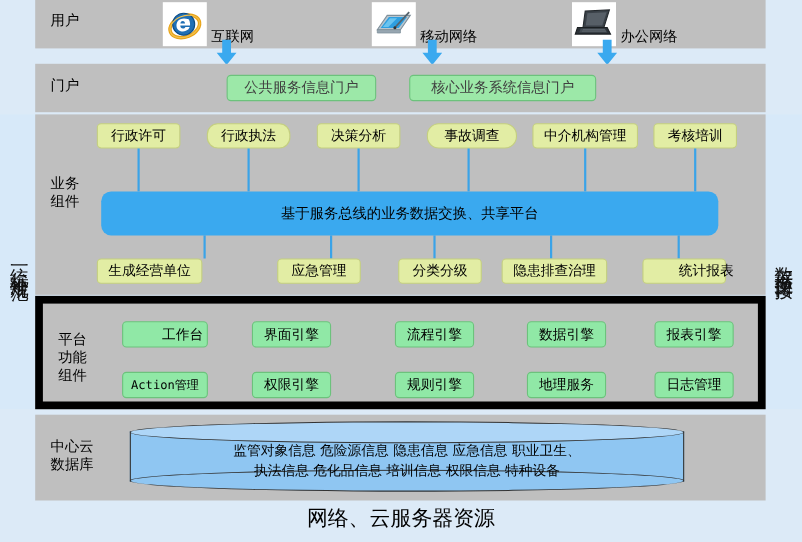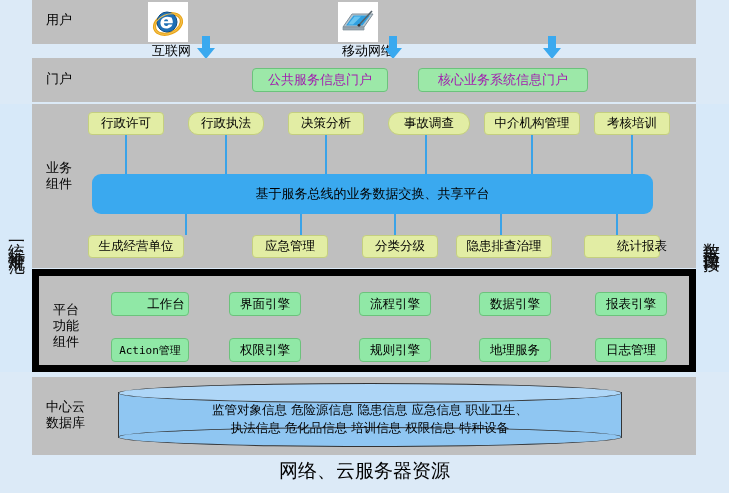--- a/index.html
+++ b/index.html
@@ -47,43 +47,43 @@
     color:#000;
     line-height:1.22;
     text-align:left;
     width:58px;
   }
 
   
   #panel-users{left:32px;top:0;width:664px;height:44px;}
   .user-item{
     position:absolute;top:2px;height:40px;
-    display:flex;align-items:flex-start;flex-direction:column;
+    display:flex;align-items:flex-end;
   }
   .icon-tile{
     width:40px;height:40px;background:#ffffff;
     display:flex;align-items:center;justify-content:center;
     flex:0 0 auto;
   }
   .user-label{font-size:13px;color:#000;margin-left:4px;white-space:nowrap;}
 
   
   .arrow-down{
     position:absolute;
     width:20px;height:24px;
   }
 
   
   #panel-portal{left:32px;top:58px;width:664px;height:44px;}
   .portal-box{
     position:absolute;top:10px;height:24px;
     background:#9ce8a8;border:1px solid #6cc27c;border-radius:4px;
     display:flex;align-items:center;justify-content:center;
-    font-size:13px;color:#a21caf;white-space:nowrap;
-    padding:0 8px;box-sizing:border-box;margin-left:46px;
+    font-size:13px;color:#404040;white-space:nowrap;
+    padding:0 8px;box-sizing:border-box;
   }
 
   
   #panel-business{left:32px;top:104px;width:664px;height:164px;}
   .biz-box{
     position:absolute;height:23px;
     background:#e2eda4;border:1px solid #c4cf7f;border-radius:4px;
     display:flex;align-items:center;justify-content:center;
     font-size:12.5px;color:#000;white-space:nowrap;
     box-sizing:border-box;
@@ -177,20 +177,33 @@
           <polygon points="7,20.5 14.5,10.5 31,10.5 23.5,20.5" fill="#2e9fe0"></polygon>
           <polygon points="9,19.5 15.5,11.5 22,11.5 14,19.5" fill="#7fd0f4" opacity="0.75"></polygon>
           <polygon points="4,22 25,22 25,25 4,25" fill="#97a6b1" stroke="#7e8f9a" stroke-width="0.7"></polygon>
           <line x1="20" y1="20" x2="33" y2="6" stroke="#55636c" stroke-width="1.6"></line>
           <circle cx="20" cy="20.3" r="1.4" fill="#333"></circle>
         </svg>
       </div>
       <span class="user-label">移动网络</span>
     </div>
 
+    <div class="user-item" style="left:488px;">
+      <div class="icon-tile">
+        <svg width="38" height="34" viewBox="0 0 38 34">
+          <polygon points="11,5 33,4 28,20 9,20" fill="#3a4148" stroke="#23282c" stroke-width="1"></polygon>
+          <polygon points="13,7 30.5,6.2 26.5,18.2 11.5,18.2" fill="#575f67"></polygon>
+          <polygon points="4,20 31,20 34,26 2,26" fill="#2b3137" stroke="#1b1f22" stroke-width="1"></polygon>
+          <polygon points="7,21 29,21 31,24.5 5.5,24.5" fill="#444c53"></polygon>
+          <line x1="9" y1="22" x2="29" y2="22" stroke="#6d767d" stroke-width="0.6"></line>
+          <line x1="8" y1="23.3" x2="30" y2="23.3" stroke="#6d767d" stroke-width="0.6"></line>
+        </svg>
+      </div>
+      <span class="user-label">办公网络</span>
+    </div>
   </div>
 
   <div class="arrow-down" style="left:196px;top:36px;">
     <svg width="20" height="24" viewBox="0 0 20 24">
       <polygon points="6,0 14,0 14,12 19,12 10,23 1,12 6,12" fill="#3aa9ef"></polygon>
     </svg>
   </div>
   <div class="arrow-down" style="left:383px;top:36px;">
     <svg width="20" height="24" viewBox="0 0 20 24">
       <polygon points="6,0 14,0 14,12 19,12 10,23 1,12 6,12" fill="#3aa9ef"></polygon>

